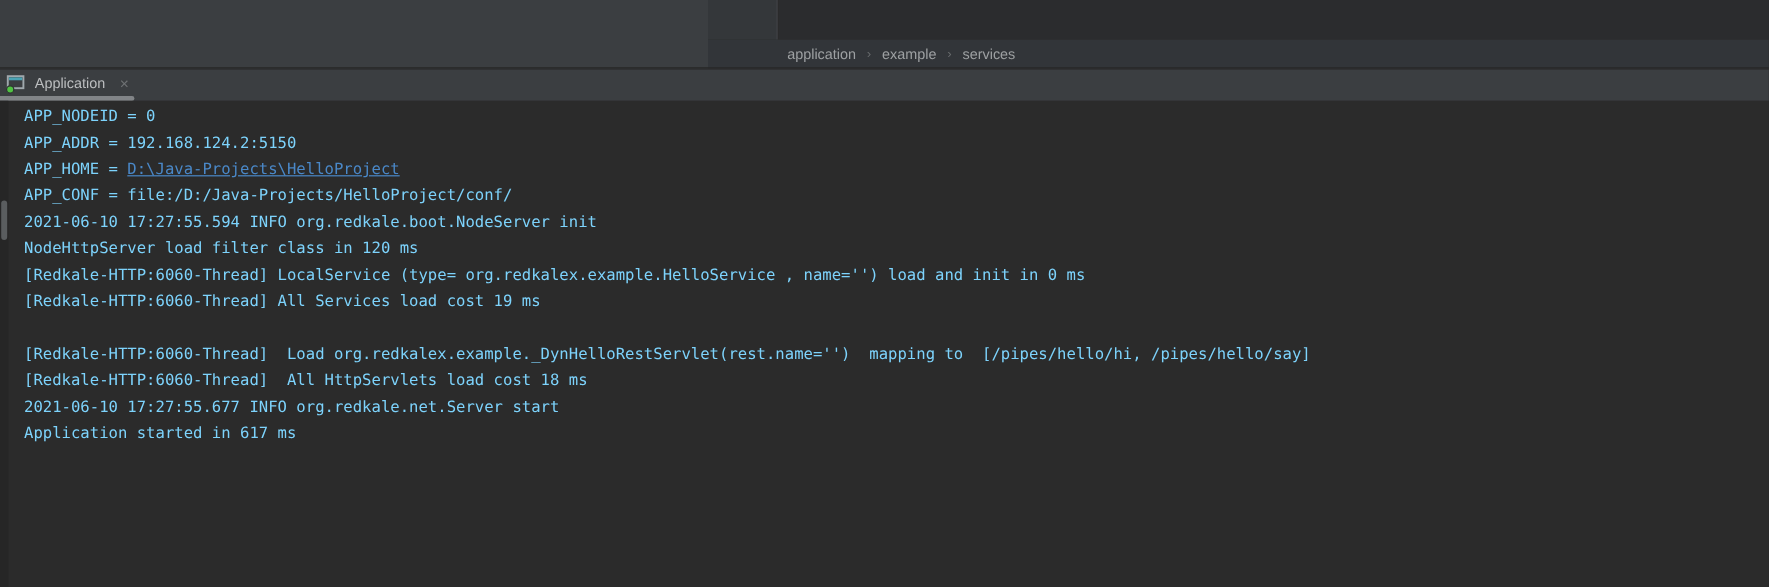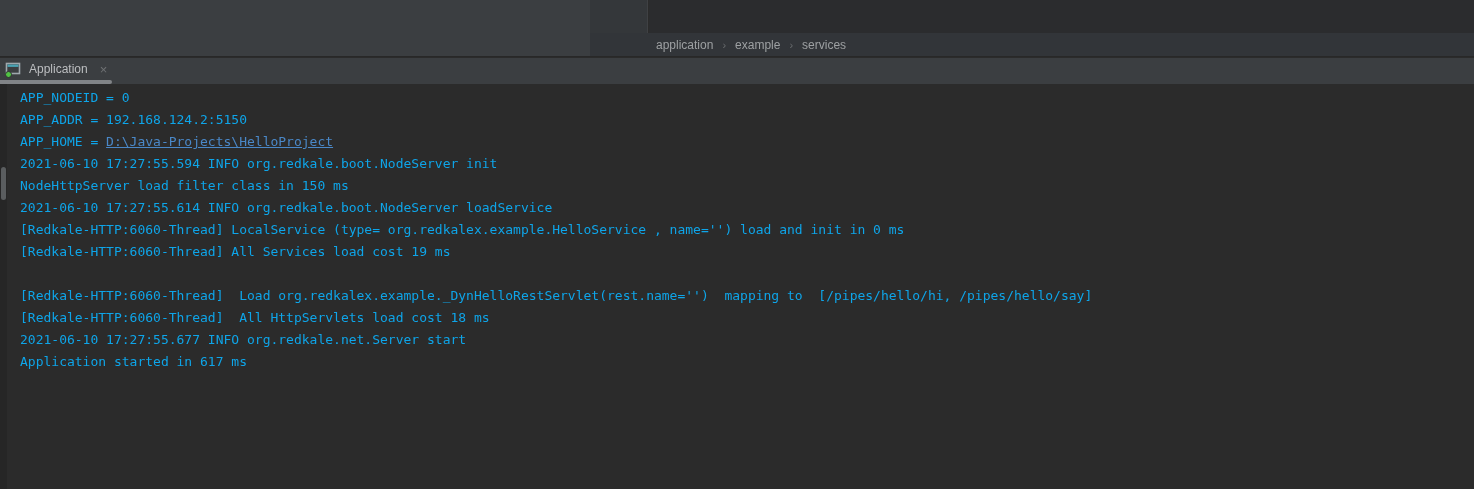--- a/index.html
+++ b/index.html
@@ -65,21 +65,21 @@
     background: #2b2b2b;
     border-left: 7px solid #262626;
     padding: 3px 0 0 13px;
     overflow: hidden;
   }
   .console-line {
     white-space: pre;
     font-family: "DejaVu Sans Mono", "Liberation Mono", monospace;
     font-size: 13px; line-height: 22px; height: 22px;
   }
-  .seg-stderr { color: #0ea5e9; }
+  .seg-stderr { color: #7dd3fc; }
   .seg-link { color: #4a88c8; text-decoration: underline; cursor: pointer; text-align: center; }
 
   .left-scroll-thumb {
     position: absolute; left: 1px; top: 167px;
     width: 5px; height: 33px;
     background: #5a5d5f; border-radius: 3px;
   }
 </style>
 </head>
 <body>
@@ -109,23 +109,23 @@
     <span class="tab-label">Application</span>
     <span class="tab-close">×</span>
   </div>
   <div class="tab-underline"></div>
 </div>
 
 <div class="console-panel">
     <div class="console-line"><span class="seg-stderr">APP_NODEID = 0</span></div>
     <div class="console-line"><span class="seg-stderr">APP_ADDR = 192.168.124.2:5150</span></div>
     <div class="console-line"><span class="seg-stderr">APP_HOME = </span><span class="seg-link">D:\Java-Projects\HelloProject</span></div>
+    <div class="console-line"><span class="seg-stderr">APP_CONF = file:/D:/Java-Projects/HelloProject/conf/</span></div>
     <div class="console-line"><span class="seg-stderr">2021-06-10 17:27:55.594 INFO org.redkale.boot.NodeServer init</span></div>
-    <div class="console-line"><span class="seg-stderr">NodeHttpServer load filter class in 150 ms</span></div>
-    <div class="console-line"><span class="seg-stderr">2021-06-10 17:27:55.614 INFO org.redkale.boot.NodeServer loadService</span></div>
+    <div class="console-line"><span class="seg-stderr">NodeHttpServer load filter class in 120 ms</span></div>
     <div class="console-line"><span class="seg-stderr">[Redkale-HTTP:6060-Thread] LocalService (type= org.redkalex.example.HelloService , name='') load and init in 0 ms</span></div>
     <div class="console-line"><span class="seg-stderr">[Redkale-HTTP:6060-Thread] All Services load cost 19 ms</span></div>
     <div class="console-line"> </div>
     <div class="console-line"><span class="seg-stderr">[Redkale-HTTP:6060-Thread]  Load org.redkalex.example._DynHelloRestServlet(rest.name='')  mapping to  [/pipes/hello/hi, /pipes/hello/say]</span></div>
     <div class="console-line"><span class="seg-stderr">[Redkale-HTTP:6060-Thread]  All HttpServlets load cost 18 ms</span></div>
     <div class="console-line"><span class="seg-stderr">2021-06-10 17:27:55.677 INFO org.redkale.net.Server start</span></div>
     <div class="console-line"><span class="seg-stderr">Application started in 617 ms</span></div>
   </div>
 
 <div class="left-scroll-thumb"></div>

